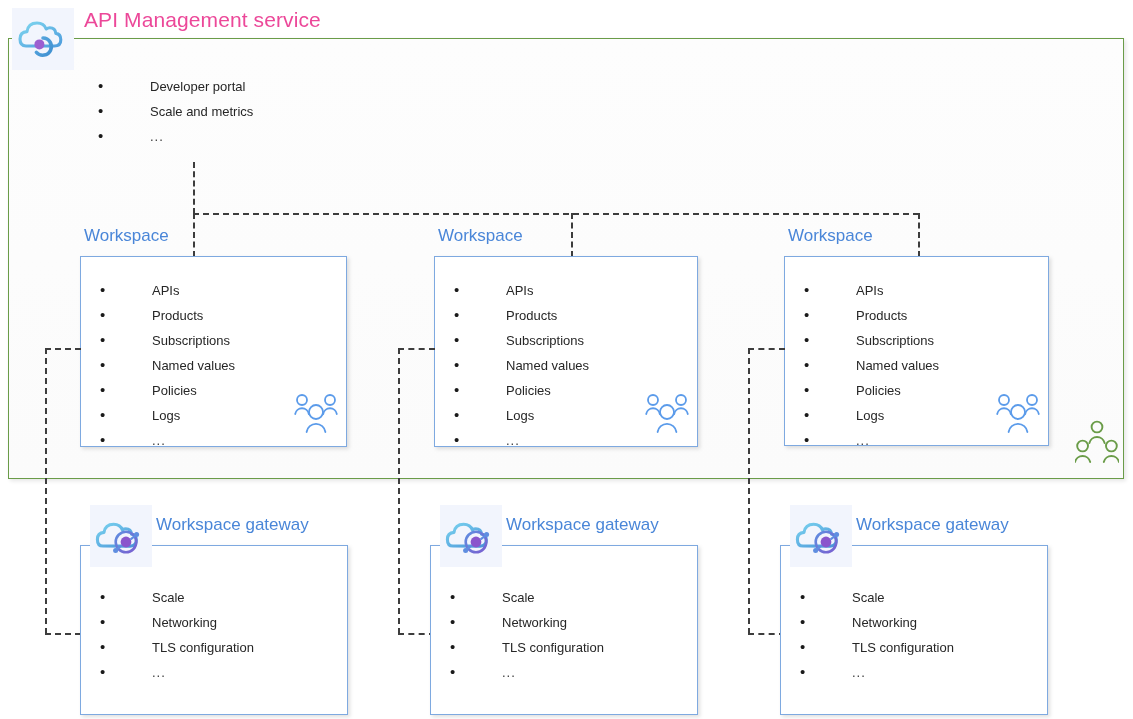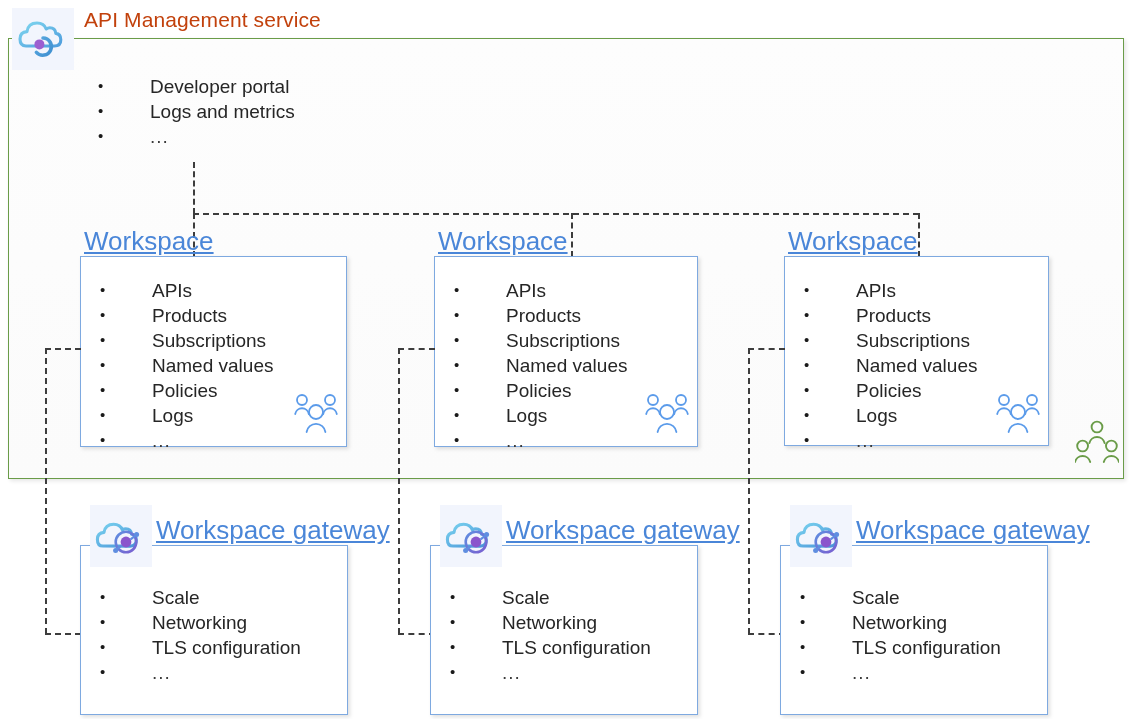--- a/index.html
+++ b/index.html
@@ -22,21 +22,21 @@
     width:1116px; height:441px;
     border:1.6px solid #6a9c48;
     box-sizing:border-box;
     background:linear-gradient(180deg,#fdfdfd 0%,#fbfbfb 100%);
     box-shadow:2px 2px 4px rgba(0,0,0,.10);
   }
   .service-title{
     position:absolute;
     left:84px; top:8px;
     font-size:21px;
-    color:#c2410c;
+    color:#ec4899;
     letter-spacing:.1px;
     white-space:nowrap;
   }
 
   
   .icon-tile{
     position:absolute;
     background:#f2f5fd;
     display:block;
   }
@@ -45,36 +45,35 @@
   
   .box{
     position:absolute;
     border:1.3px solid #7ea9e0;
     box-sizing:border-box;
     background:#ffffff;
     box-shadow:2px 2px 4px rgba(0,0,0,.13);
   }
   .box-title{
     position:absolute;
-    font-size:26px;
+    font-size:17px;
     color:#4a86d8;
     white-space:nowrap;
-    text-decoration:underline;
   }
 
   
   ul.bullets{
     position:absolute;
     margin:0;
     padding:0;
     list-style:none;
   }
   ul.bullets li{
     position:relative;
-    font-size:19px;
+    font-size:13px;
     color:#262626;
     line-height:25px;
     padding-left:52px;
     white-space:nowrap;
   }
   ul.bullets li::before{
     content:"\2022";
     position:absolute;
     left:0;
     top:-1px;
@@ -121,21 +120,21 @@
         </linearGradient>
       </defs>
       <path d="M14 38 q-6 0 -6 -7 q0 -7 7 -7.4 q1.2 -8.6 10 -8.6 q7 0 9.2 6 q1.6 -1.2 3.6 -1.2 q5.4 0 6 5.6 q5 .6 5 6.3 q0 6.3 -6.4 6.3 z" fill="none" stroke="url(#cg1)" stroke-width="3.1" stroke-linejoin="round" stroke-linecap="round"></path>
       <path d="M31 30 a8.6 8.6 0 1 1 -6.6 14.4" fill="none" stroke="url(#ag1)" stroke-width="3.6" stroke-linecap="round"></path>
       <circle cx="27.4" cy="36.4" r="5" fill="#9c5fd0"></circle>
     </svg>
   </span>
 
   <ul class="bullets" style="left:98px;top:74px;">
     <li>Developer portal</li>
-    <li>Logs and metrics</li>
+    <li>Scale and metrics</li>
     <li class="ell">...</li>
   </ul>
 
   <span class="people" style="left:1075px;top:418px;">
     <svg width="44" height="50" viewBox="0 0 44 50">
       <g fill="none" stroke="#6a9c48" stroke-width="1.9" stroke-linecap="round">
         <circle cx="22" cy="9" r="5.4"></circle>
         <path d="M14.4 25 a7.8 7.8 0 0 1 15.2 0"></path>
         <circle cx="7.6" cy="28" r="5.4"></circle>
         <path d="M0 44 a7.8 7.8 0 0 1 15.2 0"></path>

